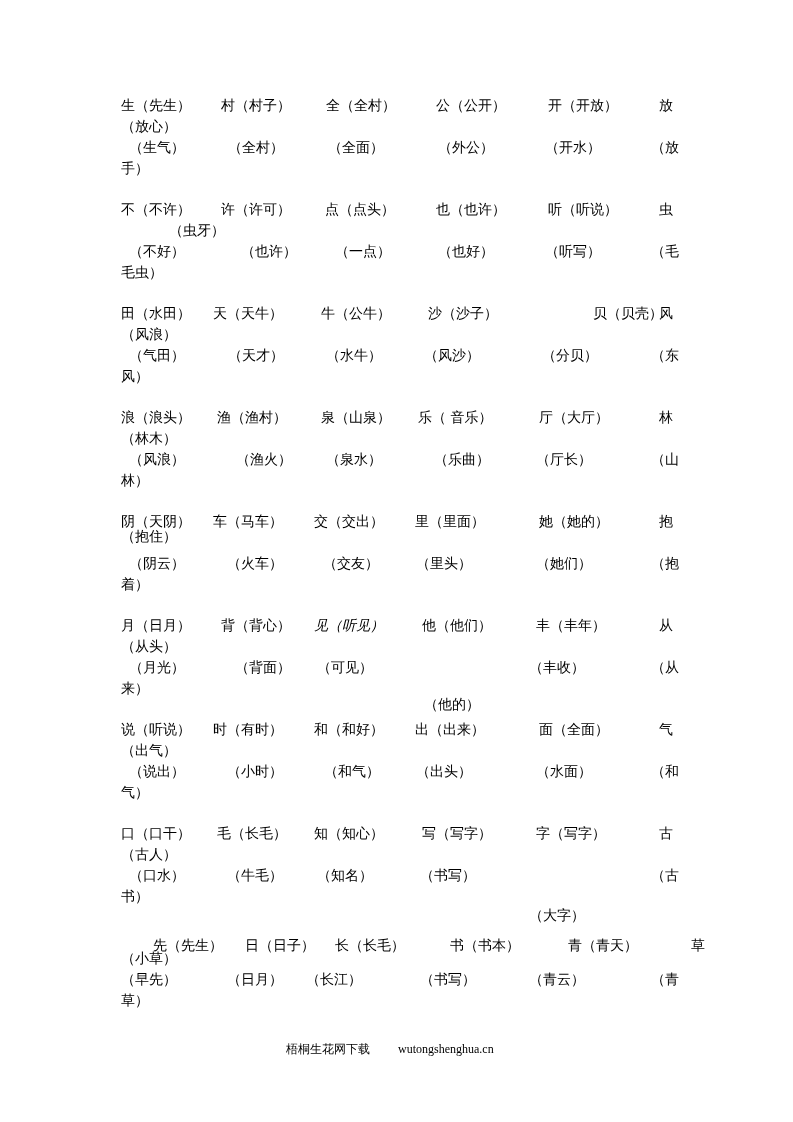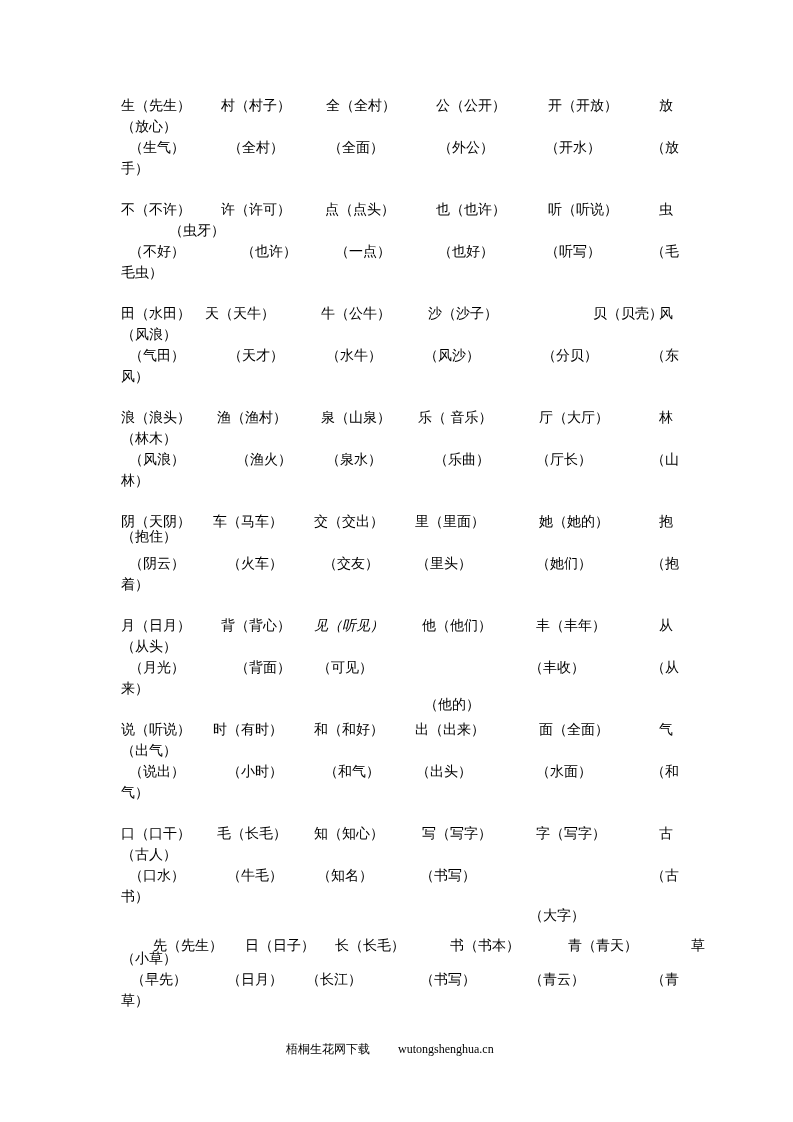--- a/index.html
+++ b/index.html
@@ -60,21 +60,21 @@
         <span class="cell" style="left: 424px;">（听写）</span>
         <span class="cell" style="left: 530px;">（毛</span>
       </div>
       <div class="line" style="top: 63px; width: 553px;">
         <span class="cell" style="left: 0px;">毛虫）</span>
       </div>
     </div>
     <div class="block" style="top: 303px;">
       <div class="line" style="top: 0px; width: 553px;">
         <span class="cell" style="left: 0px;">田（水田）</span>
-        <span class="cell" style="left: 84px;">天（天牛）</span>
+        <span class="cell" style="left: 92px;">天（天牛）</span>
         <span class="cell" style="left: 200px;">牛（公牛）</span>
         <span class="cell" style="left: 307px;">沙（沙子）</span>
         <span class="cell" style="left: 432px; margin-left: 40px;">贝（贝壳）</span>
         <span class="cell" style="left: 538px;">风</span>
       </div>
       <div class="line" style="top: 21px; width: 553px;">
         <span class="cell" style="left: 0px;">（风浪）</span>
       </div>
       <div class="line" style="top: 42px; width: 553px;">
         <span class="cell" style="left: 8px;">（气田）</span>
@@ -214,21 +214,21 @@
         <span class="cell" style="left: 92px;">日（日子）</span>
         <span class="cell" style="left: 182px;">长（长毛）</span>
         <span class="cell" style="left: 297px;">书（书本）</span>
         <span class="cell" style="left: 415px;">青（青天）</span>
         <span class="cell" style="left: 538px;">草</span>
       </div>
       <div class="line" style="top: 21px; width: 553px;">
         <span class="cell" style="left: 0px;">（小草）</span>
       </div>
       <div class="line" style="top: 42px; width: 553px;">
-        <span class="cell" style="left: 10px;">（早先）</span>
+        <span class="cell" style="left: 0;">（早先）</span>
         <span class="cell" style="left: 106px;">（日月）</span>
         <span class="cell" style="left: 185px;">（长江）</span>
         <span class="cell" style="left: 299px;">（书写）</span>
         <span class="cell" style="left: 408px;">（青云）</span>
         <span class="cell" style="left: 530px;">（青</span>
       </div>
       <div class="line" style="top: 63px; width: 553px;">
         <span class="cell" style="left: 0px;">草）</span>
       </div>
     </div>

